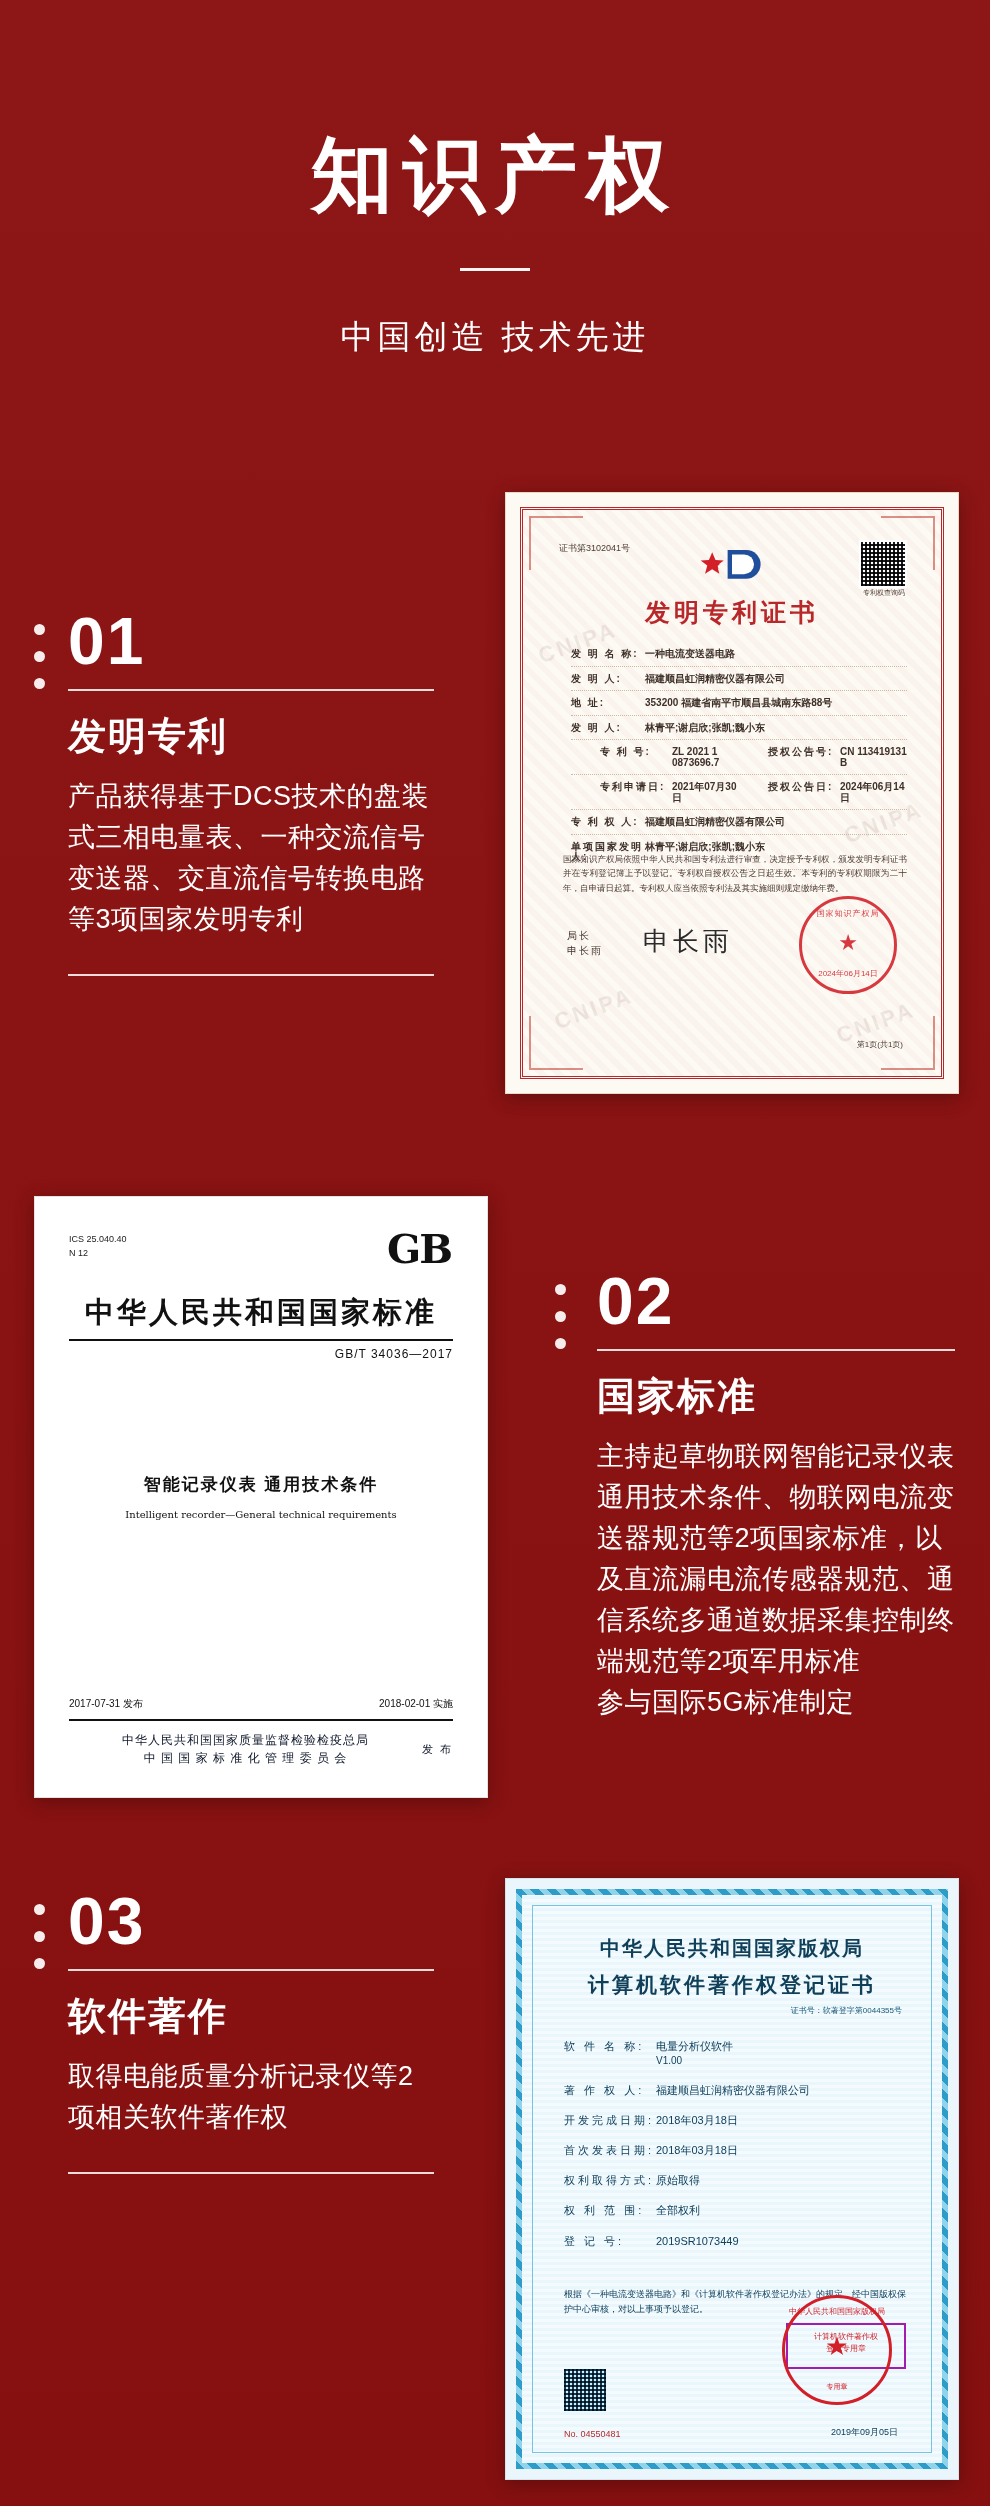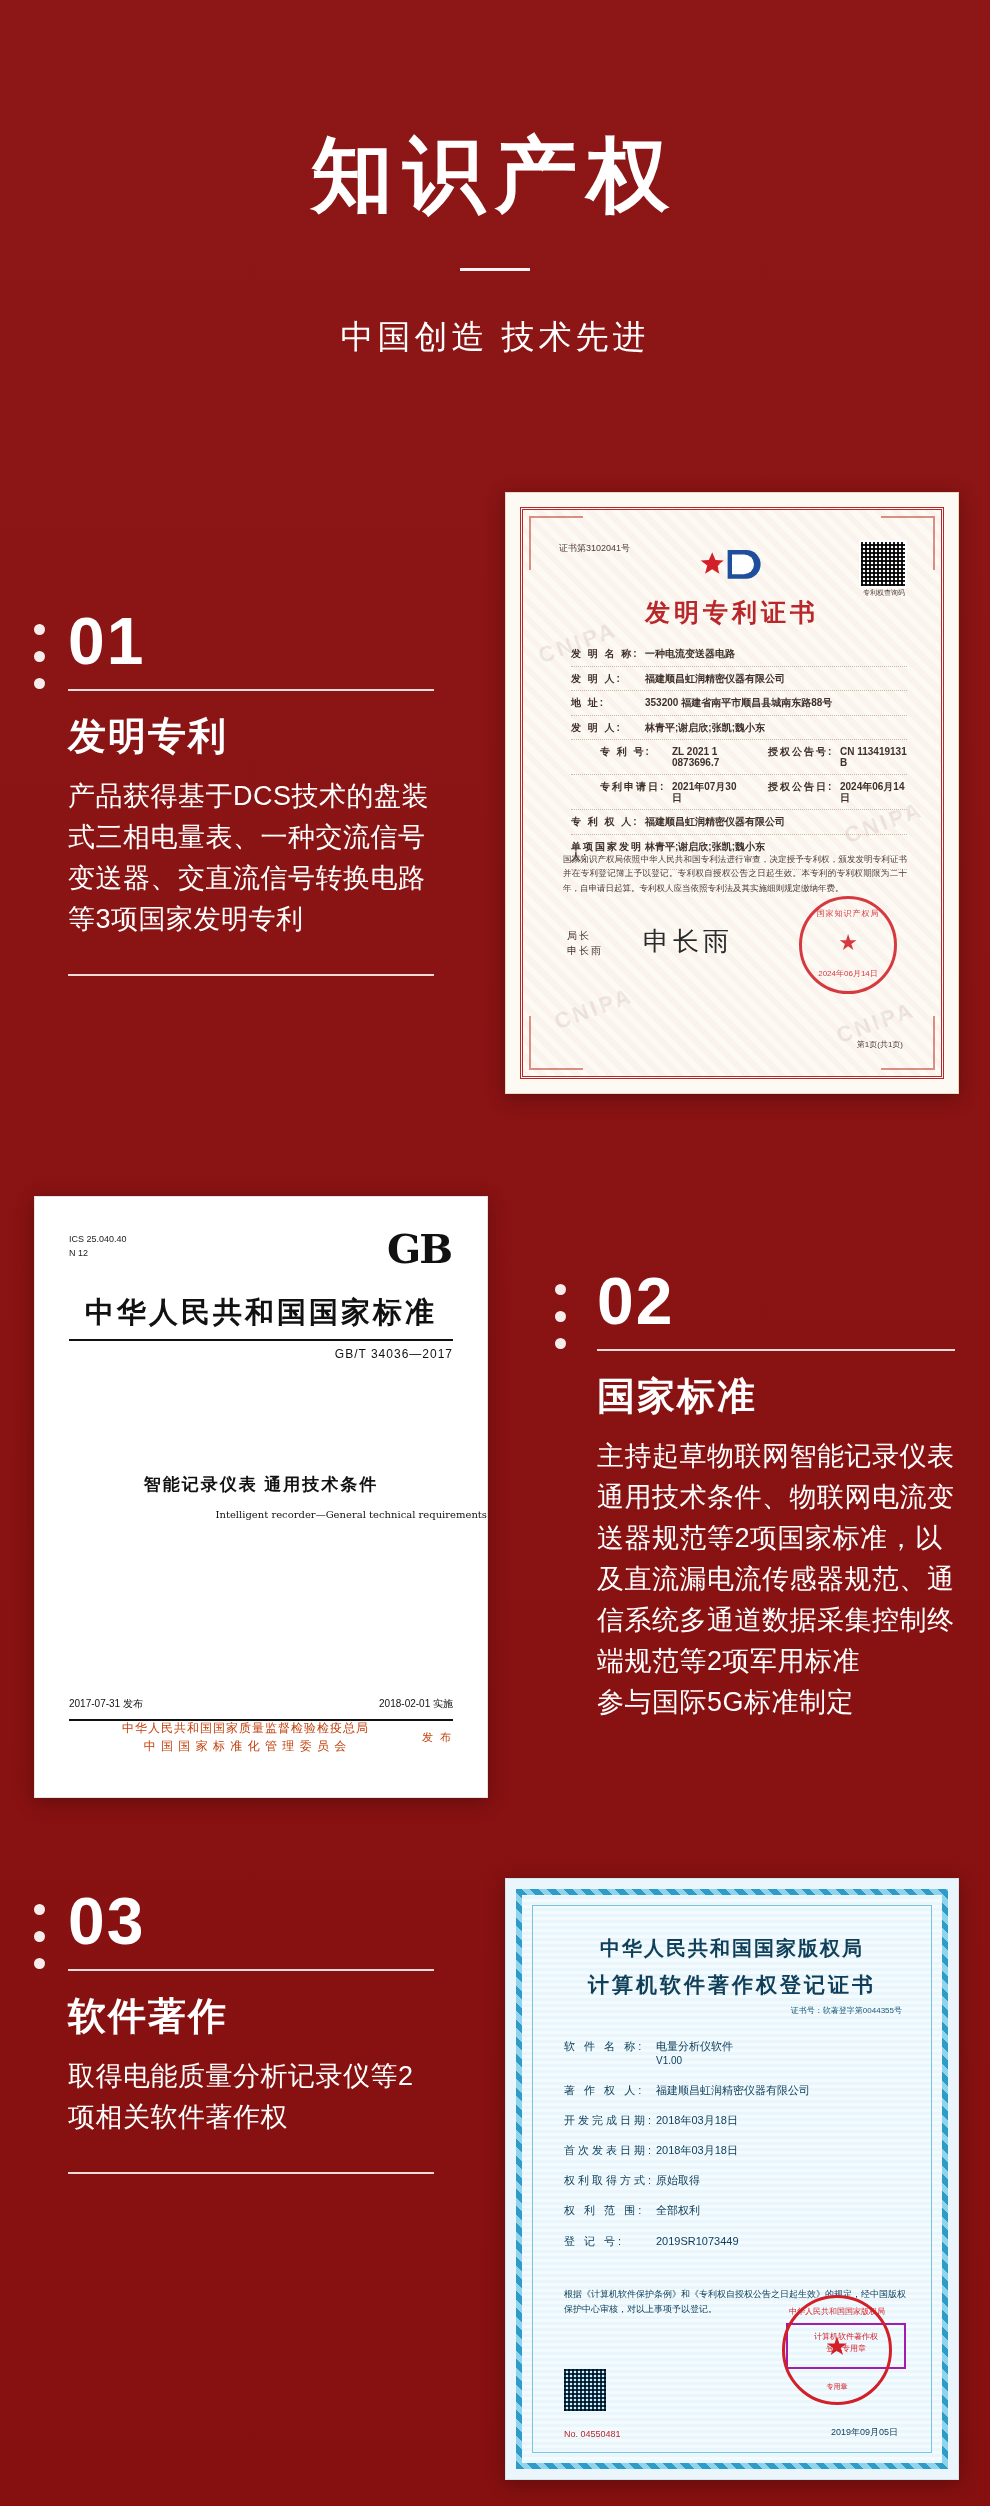--- a/index.html
+++ b/index.html
@@ -353,21 +353,21 @@
     text-align: center;
     font-size: 17px;
     font-weight: bold;
     color: #111;
     letter-spacing: 2px;
   }
   .gb-name-en {
     position: absolute;
     left: 0; right: 0;
     top: 312px;
-    text-align: right;
+    text-align: center;
     font-size: 10px;
     color: #111;
     font-family: "DejaVu Serif", serif;
   }
   .gb-dates {
     position: absolute;
     left: 34px;
     right: 34px;
     bottom: 86px;
     display: flex;
@@ -380,23 +380,23 @@
     left: 34px;
     right: 34px;
     bottom: 76px;
     height: 2px;
     background: #111;
   }
   .gb-issuer {
     position: absolute;
     left: 34px;
     right: 34px;
-    bottom: 42px;
+    bottom: 30px;
     font-size: 12px;
-    color: #c2410c;
+    color: #0f172a;
     line-height: 1.5;
     text-align: center;
     letter-spacing: 1px;
     position: absolute;
     margin-top: 43px;
   }
   .gb-issuer .pub {
     float: right;
     font-size: 11px;
     letter-spacing: 2px;
@@ -770,21 +770,21 @@
       <div class="sf-row">
         <div class="sf-k">权 利 范 围:</div>
         <div class="sf-v">全部权利</div>
       </div>
       <div class="sf-row">
         <div class="sf-k">登 记 号:</div>
         <div class="sf-v">2019SR1073449</div>
       </div>
     </div>
 
-    <div class="soft-note">根据《计算机软件保护条例》和《专利权自授权公告之日起生效》的规定，经中国版权保护中心审核，对以上事项予以登记。</div>
+    <div class="soft-note">根据《一种电流变送器电路》和《计算机软件著作权登记办法》的规定，经中国版权保护中心审核，对以上事项予以登记。</div>
 
     <div class="soft-qr"></div>
 
     <div class="soft-side-seal">
       <div>计算机软件著作权</div>
       <div>登记专用章</div>
     </div>
 
     <div class="soft-seal">
       <div class="arc">中华人民共和国国家版权局</div>

